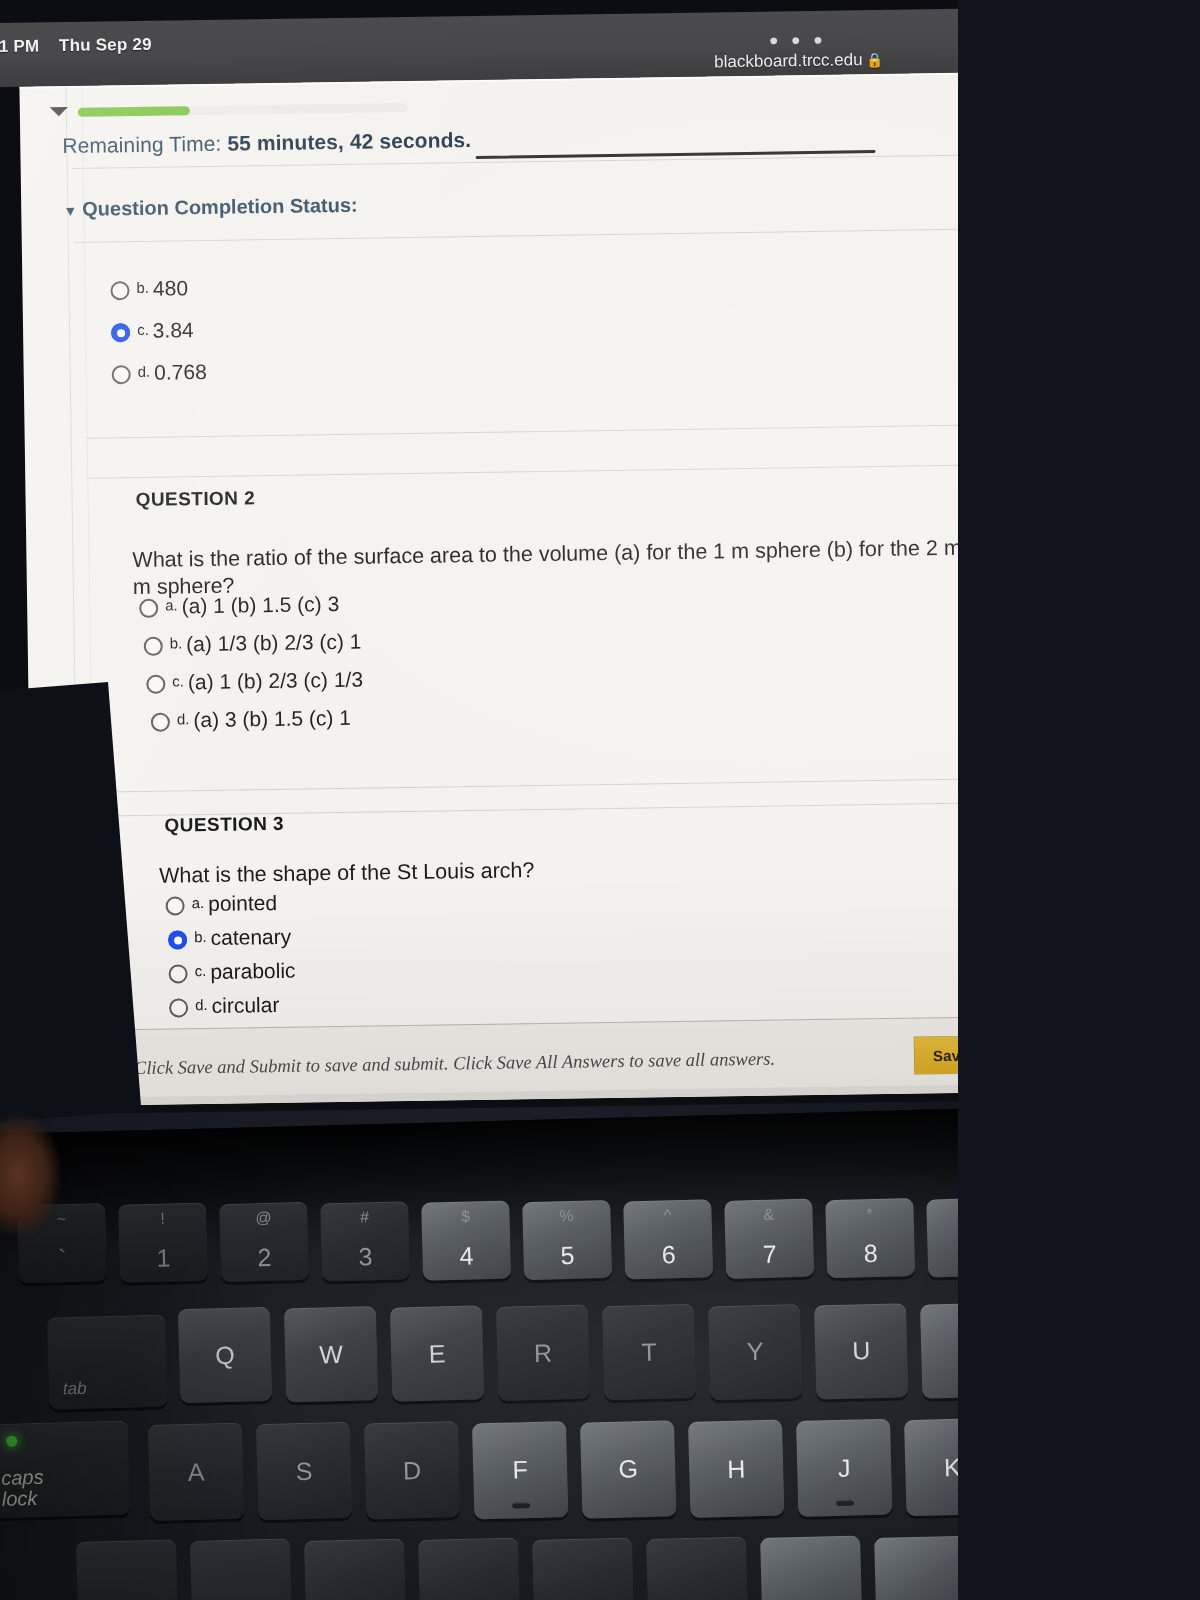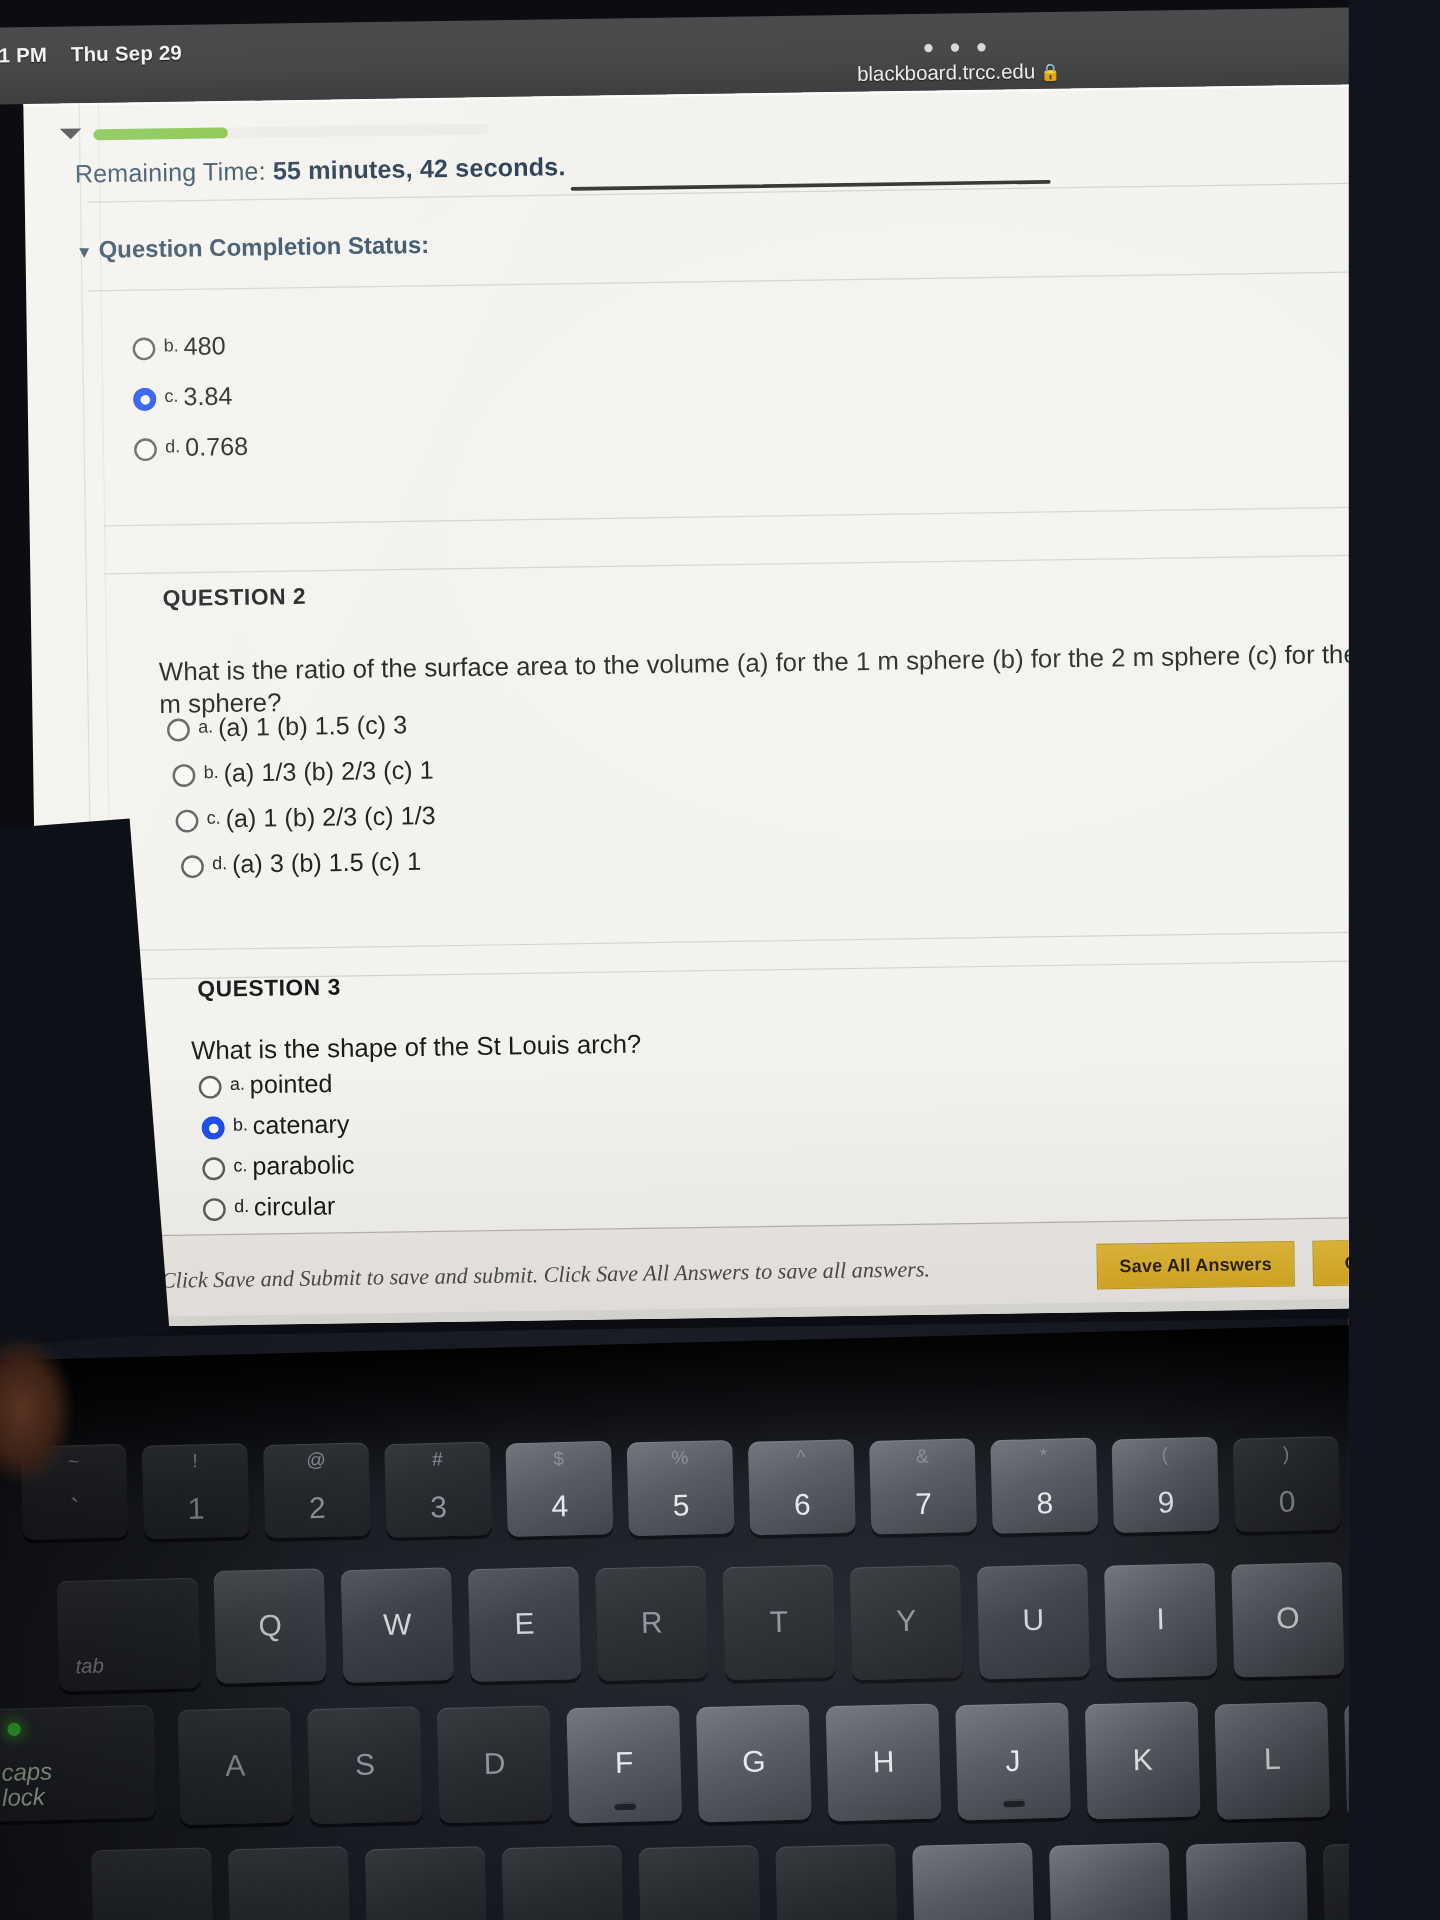--- a/index.html
+++ b/index.html
@@ -1,21 +1,21 @@
 <!DOCTYPE html>
 <html><head>
 <meta charset="utf-8">
 <style>
   * { margin:0; padding:0; box-sizing:border-box; }
   html,body{
     width:1200px; height:1600px; overflow:hidden;
     background:#11141c;
     font-family:"Liberation Sans", sans-serif;
   }
-  #root{ position:relative; width:1124px; height:1600px; overflow:hidden; background:#ef4444; }
+  #root{ position:relative; width:958px; height:1600px; overflow:hidden; background:#ef4444; }
 
   
   .backdrop{
     position:absolute; inset:0;
     background:
       radial-gradient(ellipse 900px 500px at 50% 1250px, #20232c 0%, #14171f 55%, #0b0d13 100%);
   }
 
   
   .screen-wrap{

